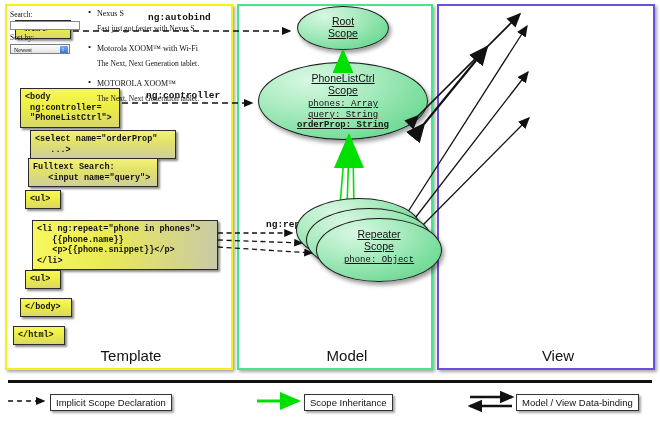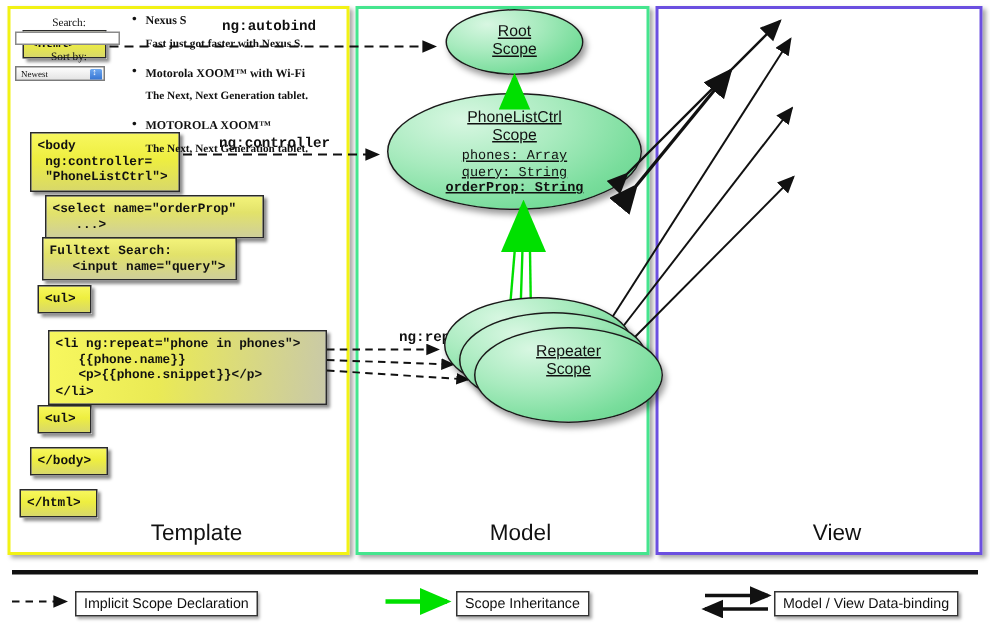--- a/index.html
+++ b/index.html
@@ -84,21 +84,20 @@
     margin-top: 3px;
   }
 
   
   .view-form { position: absolute; left: 10px; top: 10px; width: 72px; }
   .view-lbl {
     font-family: "Liberation Serif", serif;
     font-size: 7.5px;
     color: #111;
     line-height: 10px;
-    text-align: center;
   }
   .view-input {
     width: 70px; height: 9px;
     border: 1px solid #8a8a8a;
     background: #fff;
     margin: 1px 0 3px 0;
   }
   .view-select {
     width: 60px; height: 10px;
     border: 1px solid #7b7b7b;
@@ -118,21 +117,21 @@
     width: 8px; height: 8px;
     background: linear-gradient(180deg,#6ea8f0,#2f6fd0);
     border-radius: 1px;
   }
   .view-select .knob:after {
     content: "\2195";
     position: absolute; left: 1.5px; top: -1px;
     color: #fff; font-size: 6px;
   }
 
-  .phone-list { position: absolute; left: 88px; top: 8px; width: 126px; font-weight: bold; }
+  .phone-list { position: absolute; left: 88px; top: 8px; width: 126px; }
   .phone-item { margin-bottom: 9px; }
   .phone-name {
     font-family: "Liberation Serif", serif;
     font-size: 8px;
     color: #111;
     position: relative;
     padding-left: 9px;
     line-height: 11px;
   }
   .phone-name:before {
@@ -240,20 +239,21 @@
     <div class="props">phones: Array
 query: String</div>
     <div class="props" style="margin-top:0;font-weight:bold;">orderProp: String</div>
   </div>
 
   <div class="scope" style="left:296px; top:198px; width:126px; height:64px; z-index:1;"></div>
   <div class="scope" style="left:306px; top:208px; width:126px; height:64px; z-index:2;"></div>
   <div class="scope" style="left:316px; top:218px; width:126px; height:64px; padding-top:9px; z-index:3;">
     <div class="title" style="white-space:pre-line;">Repeater
 Scope</div>
+    <div class="props">phone: Object</div>
   </div>
 
   <div class="view-form">
     <div class="view-lbl">Search:</div>
     <div class="view-input"></div>
     <div class="view-lbl">Sort by:</div>
     <div class="view-select">
       <span>Newest</span>
       <span class="knob"></span>
     </div>

